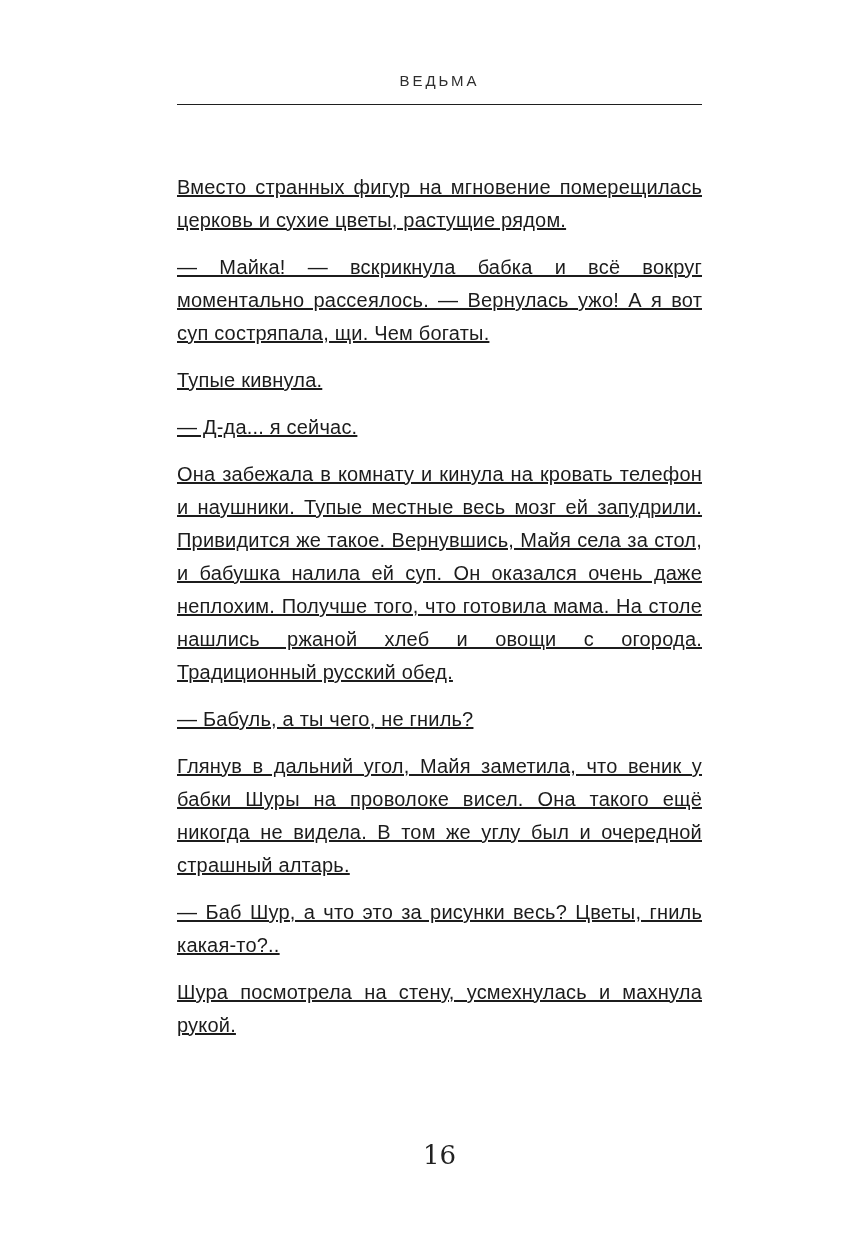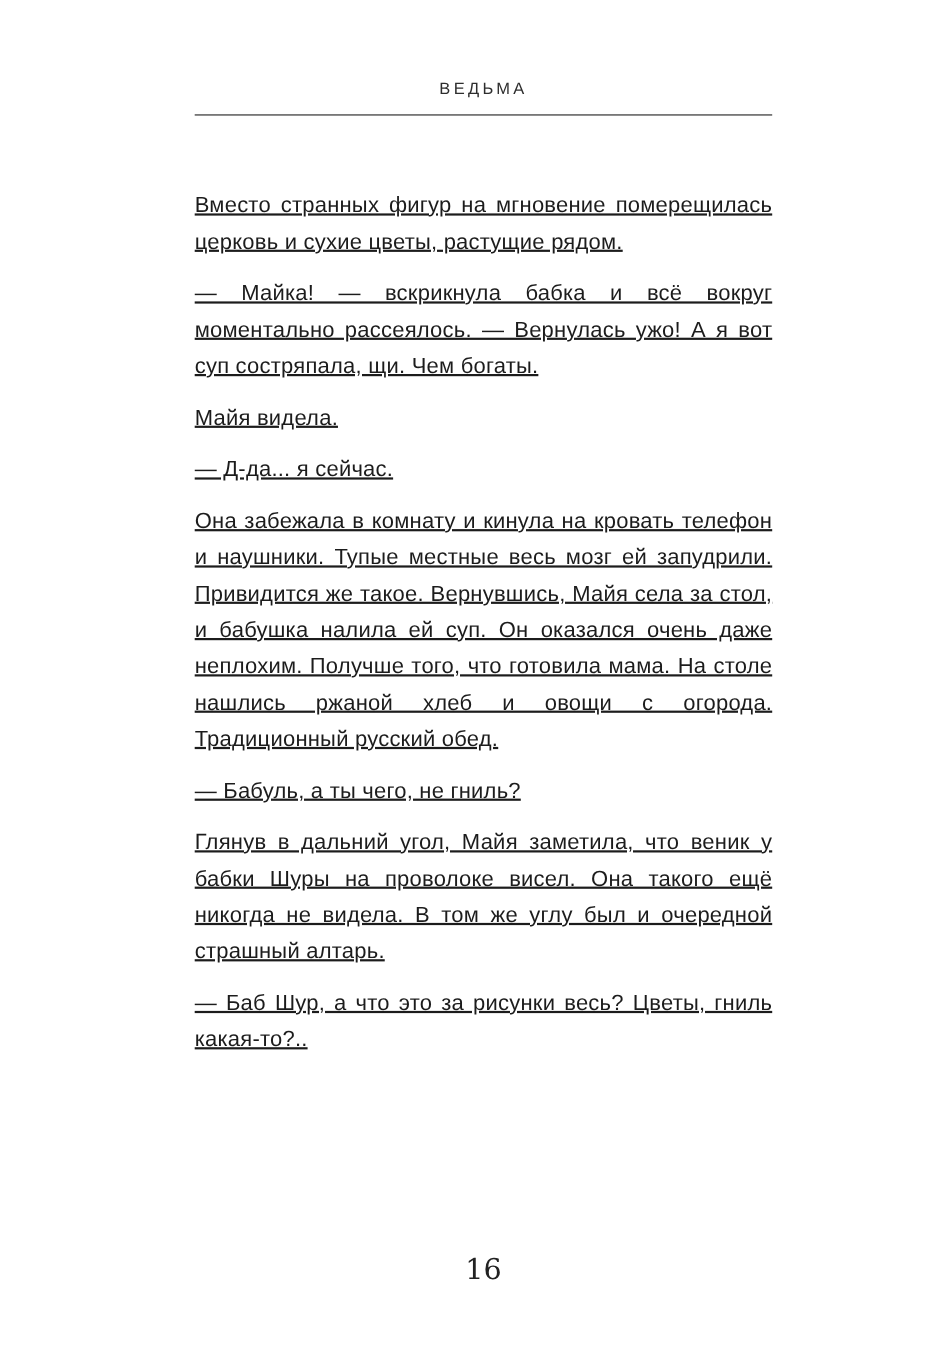--- a/index.html
+++ b/index.html
@@ -62,25 +62,26 @@
 <div class="page">
 
   <header>
     <div class="running-head">ВЕДЬМА</div>
     <div class="rule"></div>
   </header>
 
   <main class="body-text" id="paragraphs">
       <p class="para">Вместо странных фигур на мгновение померещилась церковь и сухие цветы, растущие рядом.</p>
       <p class="para">— Майка! — вскрикнула бабка и всё вокруг моментально рассеялось. — Вернулась ужо! А я вот суп состряпала, щи. Чем богаты.</p>
-      <p class="para">Майя видела.</p>
+      <p class="para">Тупые кивнула.</p>
       <p class="para">— Д-да... я сейчас.</p>
       <p class="para">Она забежала в комнату и кинула на кровать телефон и наушники. Тупые местные весь мозг ей запудрили. Привидится же такое. Вернувшись, Майя села за стол, и бабушка налила ей суп. Он оказался очень даже неплохим. Получше того, что готовила мама. На столе нашлись ржаной хлеб и овощи с огорода. Традиционный русский обед.</p>
       <p class="para">— Бабуль, а ты чего, не гниль?</p>
       <p class="para">Глянув в дальний угол, Майя заметила, что веник у бабки Шуры на проволоке висел. Она такого ещё никогда не видела. В том же углу был и очередной страшный алтарь.</p>
       <p class="para">— Баб Шур, а что это за рисунки весь? Цветы, гниль какая-то?..</p>
+      <p class="para">Шура посмотрела на стену, усмехнулась и махнула рукой.</p>
     </main>
 
   <footer>
     <div class="page-number">16</div>
   </footer>
 
 </div>
 
 </body></html>

